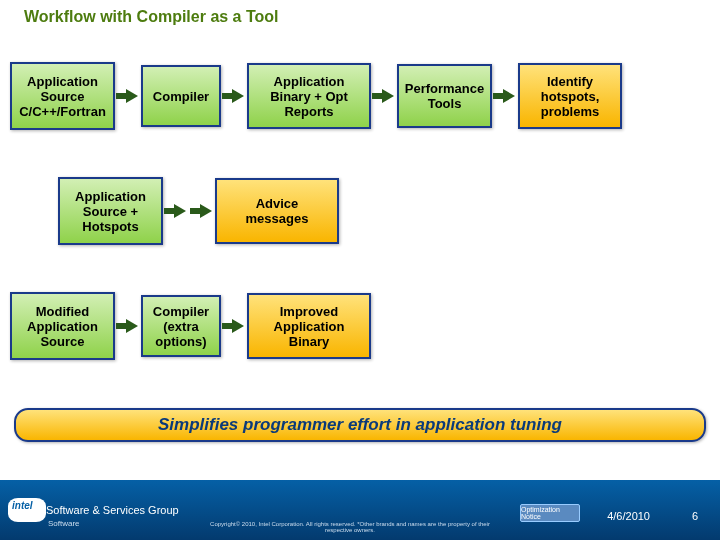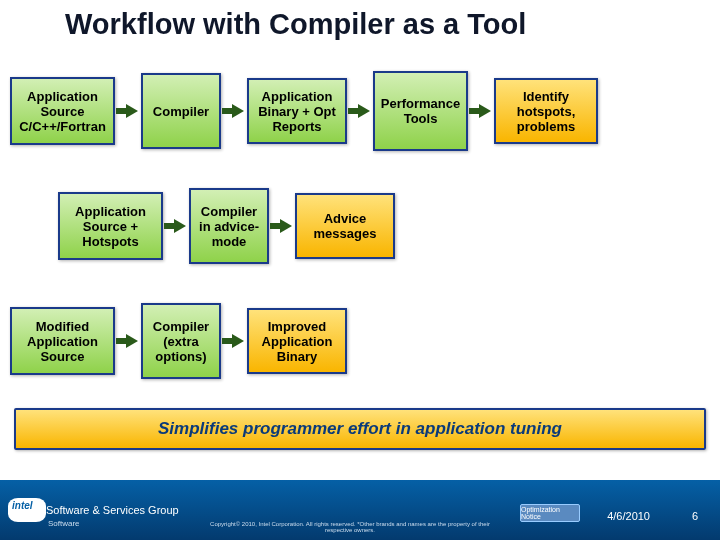--- a/index.html
+++ b/index.html
@@ -5,25 +5,24 @@
   * { box-sizing: border-box; margin: 0; padding: 0; }
   body {
     width: 720px;
     height: 540px;
     font-family: Verdana, Arial, sans-serif;
     background: #fff;
     position: relative;
     overflow: hidden;
   }
   .title {
-    font-size: 29px;
-    font-weight: bold;
-    color: #0f172a;
+    font-size: 16px;
+    font-weight: bold;
+    color: #4d7c0f;
     padding: 8px 0 0 24px;
-    margin-left: 41px;
   }
   .diagram {
     position: relative;
     margin-top: 30px;
     margin-left: 10px;
     height: 340px;
   }
   .row {
     position: absolute;
     left: 0;
@@ -46,23 +45,23 @@
     border: 2px solid #1a3a8a;
     border-radius: 0;
     padding: 6px;
     background: linear-gradient(to bottom, #d2efb4 0%, #8fd24a 100%);
     box-shadow: 1px 1px 3px rgba(0,0,0,0.3);
   }
   .box.yellow {
     background: linear-gradient(to bottom, #ffe27a 0%, #f9b500 100%);
   }
   .w1 { width: 105px; height: 68px; }
-  .w2 { width: 80px; height: 76px; }
-  .w3 { width: 100px; height: 66px; }
-  .w4 { width: 95px; height: 80px; }
+  .w2 { width: 80px; height: 62px; }
+  .w3 { width: 124px; height: 66px; }
+  .w4 { width: 95px; height: 64px; }
   .w5 { width: 104px; height: 66px; }
   .arrow {
     width: 24px;
     height: 14px;
     position: relative;
     margin: 0 1px;
   }
   .arrow::before {
     content: "";
     position: absolute;
@@ -80,24 +79,24 @@
     width: 0; height: 0;
     border-top: 7px solid transparent;
     border-bottom: 7px solid transparent;
     border-left: 12px solid #2a5a1a;
   }
   .banner {
     position: absolute;
     top: 408px;
     left: 14px;
     width: 692px;
-    height: 42px;
+    height: 34px;
     background: linear-gradient(to bottom, #ffe27a 0%, #f9b500 100%);
     border: 2px solid #1a3a8a;
-    border-radius: 2px;
+    border-radius: 14px;
     display: flex;
     align-items: center;
     justify-content: center;
     box-shadow: 1px 1px 3px rgba(0,0,0,0.3);
   }
   .banner-text {
     font-size: 17px;
     font-weight: bold;
     font-style: italic;
     color: #0a3a7a;
@@ -201,21 +200,20 @@
     <div class="box w3">Application Binary + Opt Reports</div>
     <div class="arrow"></div>
     <div class="box w4">Performance Tools</div>
     <div class="arrow"></div>
     <div class="box yellow w5">Identify hotspots, problems</div>
   </div>
 
   <div class="row row2">
     <div class="box w1">Application Source + Hotspots</div>
     <div class="arrow"></div>
-    <div class="box w2">Compiler in advice-mode</div>
     <div class="arrow"></div>
     <div class="box yellow w3">Advice messages</div>
   </div>
 
   <div class="row row3">
     <div class="box w1">Modified Application Source</div>
     <div class="arrow"></div>
     <div class="box w2">Compiler (extra options)</div>
     <div class="arrow"></div>
     <div class="box yellow w3">Improved Application Binary</div>

